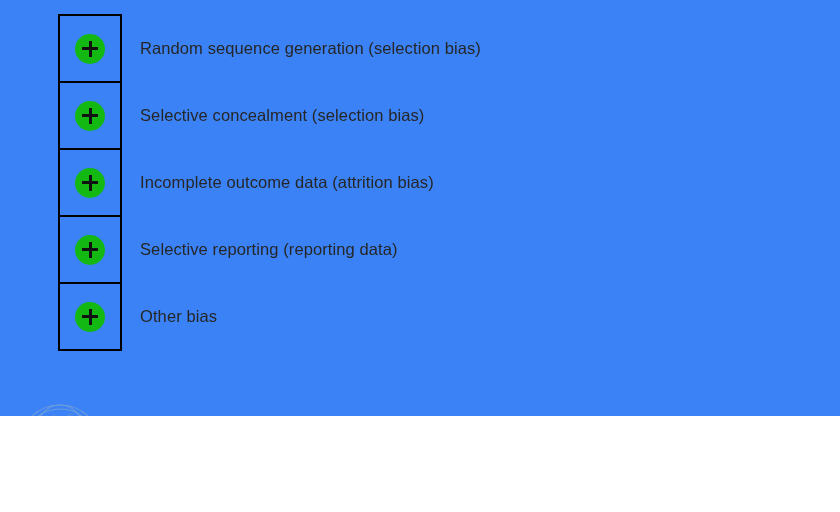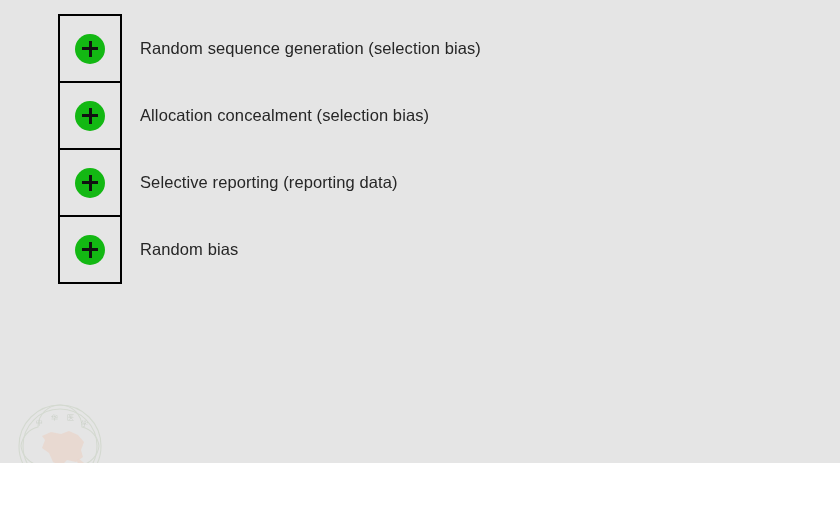--- a/index.html
+++ b/index.html
@@ -3,22 +3,22 @@
 <meta charset="utf-8">
 <style>
   html, body {
     margin: 0;
     padding: 0;
     background: #ffffff;
   }
   #page {
     position: relative;
     width: 840px;
-    height: 463px;
-    background: #e5e5e5;
+    height: 416px;
+    background: #3b82f6;
     overflow: hidden;
     font-family: "Liberation Sans", sans-serif;
   }
 
   
   .watermark {
     position: absolute;
     left: 6px;
     top: 392px;
     width: 108px;
@@ -134,36 +134,42 @@
         <td class="icon-cell">
           <span class="judge low"></span>
         </td>
         <td class="label-cell">Random sequence generation (selection bias)</td>
       </tr>
 
       <tr class="rob-row">
         <td class="icon-cell">
           <span class="judge low"></span>
         </td>
-        <td class="label-cell">Allocation concealment (selection bias)</td>
+        <td class="label-cell">Selective concealment (selection bias)</td>
       </tr>
 
 
 
+      <tr class="rob-row">
+        <td class="icon-cell">
+          <span class="judge low"></span>
+        </td>
+        <td class="label-cell">Incomplete outcome data (attrition bias)</td>
+      </tr>
 
       <tr class="rob-row">
         <td class="icon-cell">
           <span class="judge low"></span>
         </td>
         <td class="label-cell">Selective reporting (reporting data)</td>
       </tr>
 
       <tr class="rob-row">
         <td class="icon-cell">
           <span class="judge low"></span>
         </td>
-        <td class="label-cell">Random bias</td>
+        <td class="label-cell">Other bias</td>
       </tr>
 
     </tbody>
   </table>
 
 </div>
 
 </body></html>

